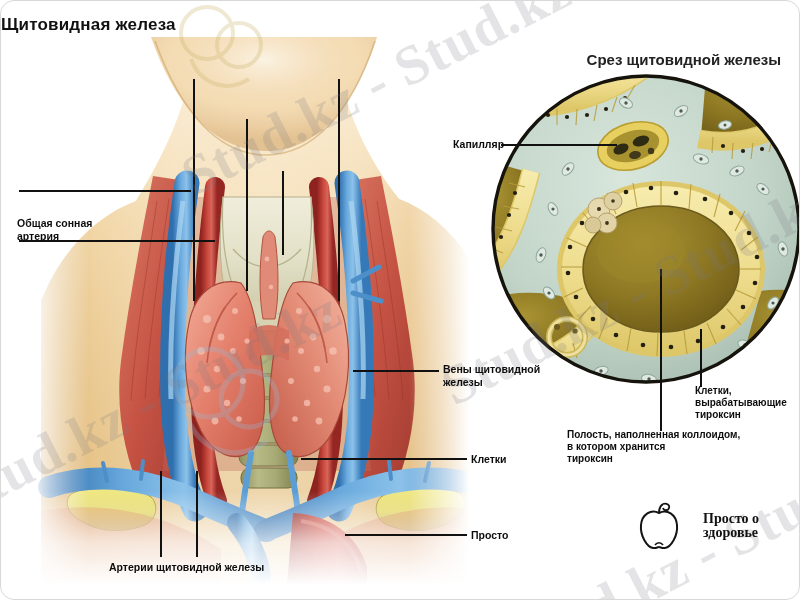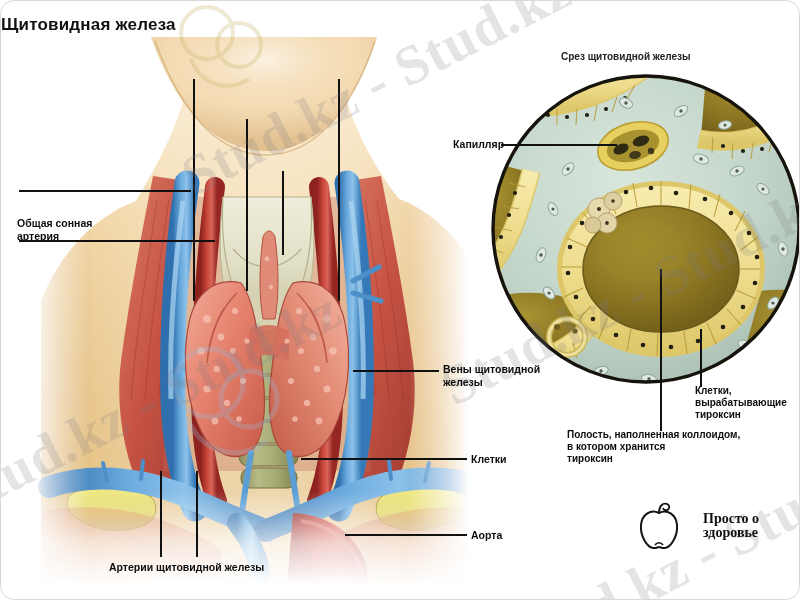--- a/index.html
+++ b/index.html
@@ -23,22 +23,22 @@
   
   .title{
     position:absolute;left:0;right:0;top:14px;
     text-align:left;
     font-size:17px;font-weight:bold;color:#111;
     letter-spacing:.2px;
     z-index:40;
   }
   .subtitle{
     position:absolute;top:50px;left:560px;width:220px;
-    text-align:left;
-    font-size:10px;font-weight:bold;color:#222;
+    text-align:right;
+    font-size:15px;font-weight:bold;color:#222;
     z-index:40;
   }
 
   
   .lbl{
     position:absolute;
     font-size:10.5px;
     line-height:12.5px;
     color:#0d0d0d;
     font-weight:bold;
@@ -593,21 +593,21 @@
 
 
   <div class="lbl" style="left:16px;top:216px;">Общая сонная
 артерия</div>
 
   <div class="lbl" style="left:442px;top:362px;">Вены щитовидной
 железы</div>
 
   <div class="lbl" style="left:470px;top:452px;">Клетки</div>
 
-  <div class="lbl" style="left:470px;top:528px;">Аорта</div>
+  <div class="lbl" style="left:470px;top:528px;">Просто</div>
 
   <div class="lbl" style="left:108px;top:560px;">Артерии щитовидной железы</div>
 
   <div class="lbl" style="left:452px;top:137px;">Капилляр</div>
 
   <div class="lbl sm" style="left:694px;top:384px;">Клетки,
 вырабатывающие
 тироксин</div>
 
   <div class="lbl sm" style="left:566px;top:428px;">Полость, наполненная коллоидом,

